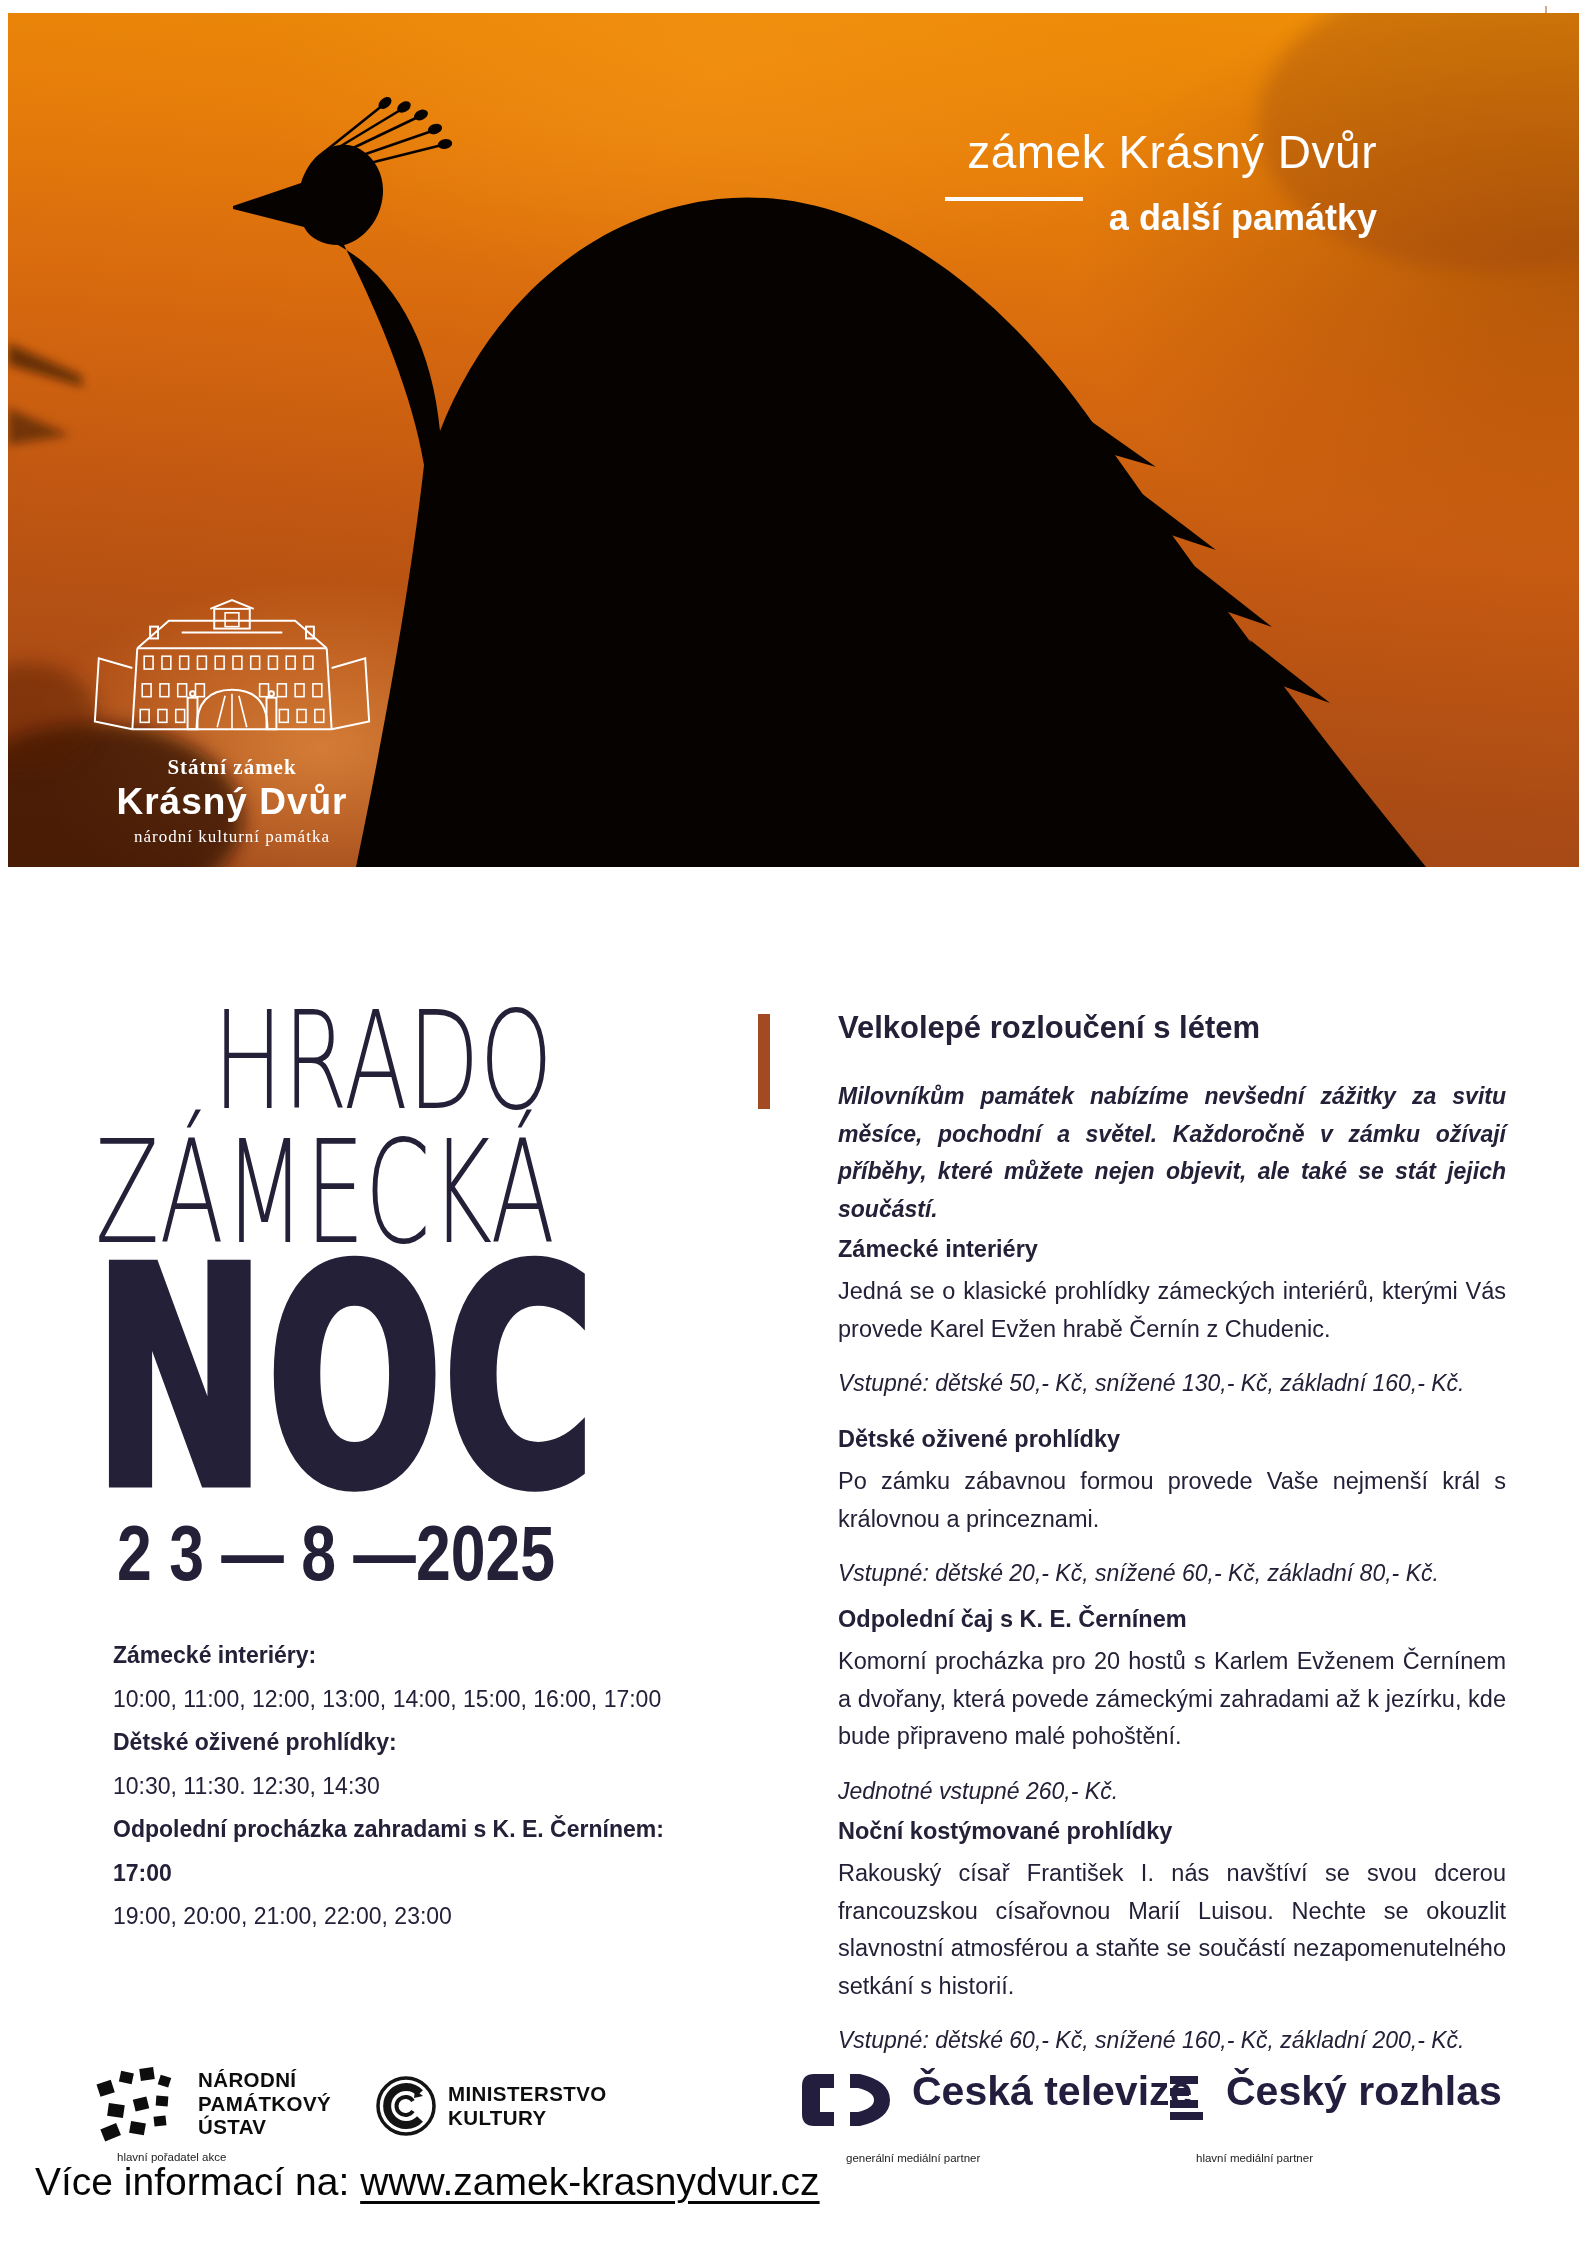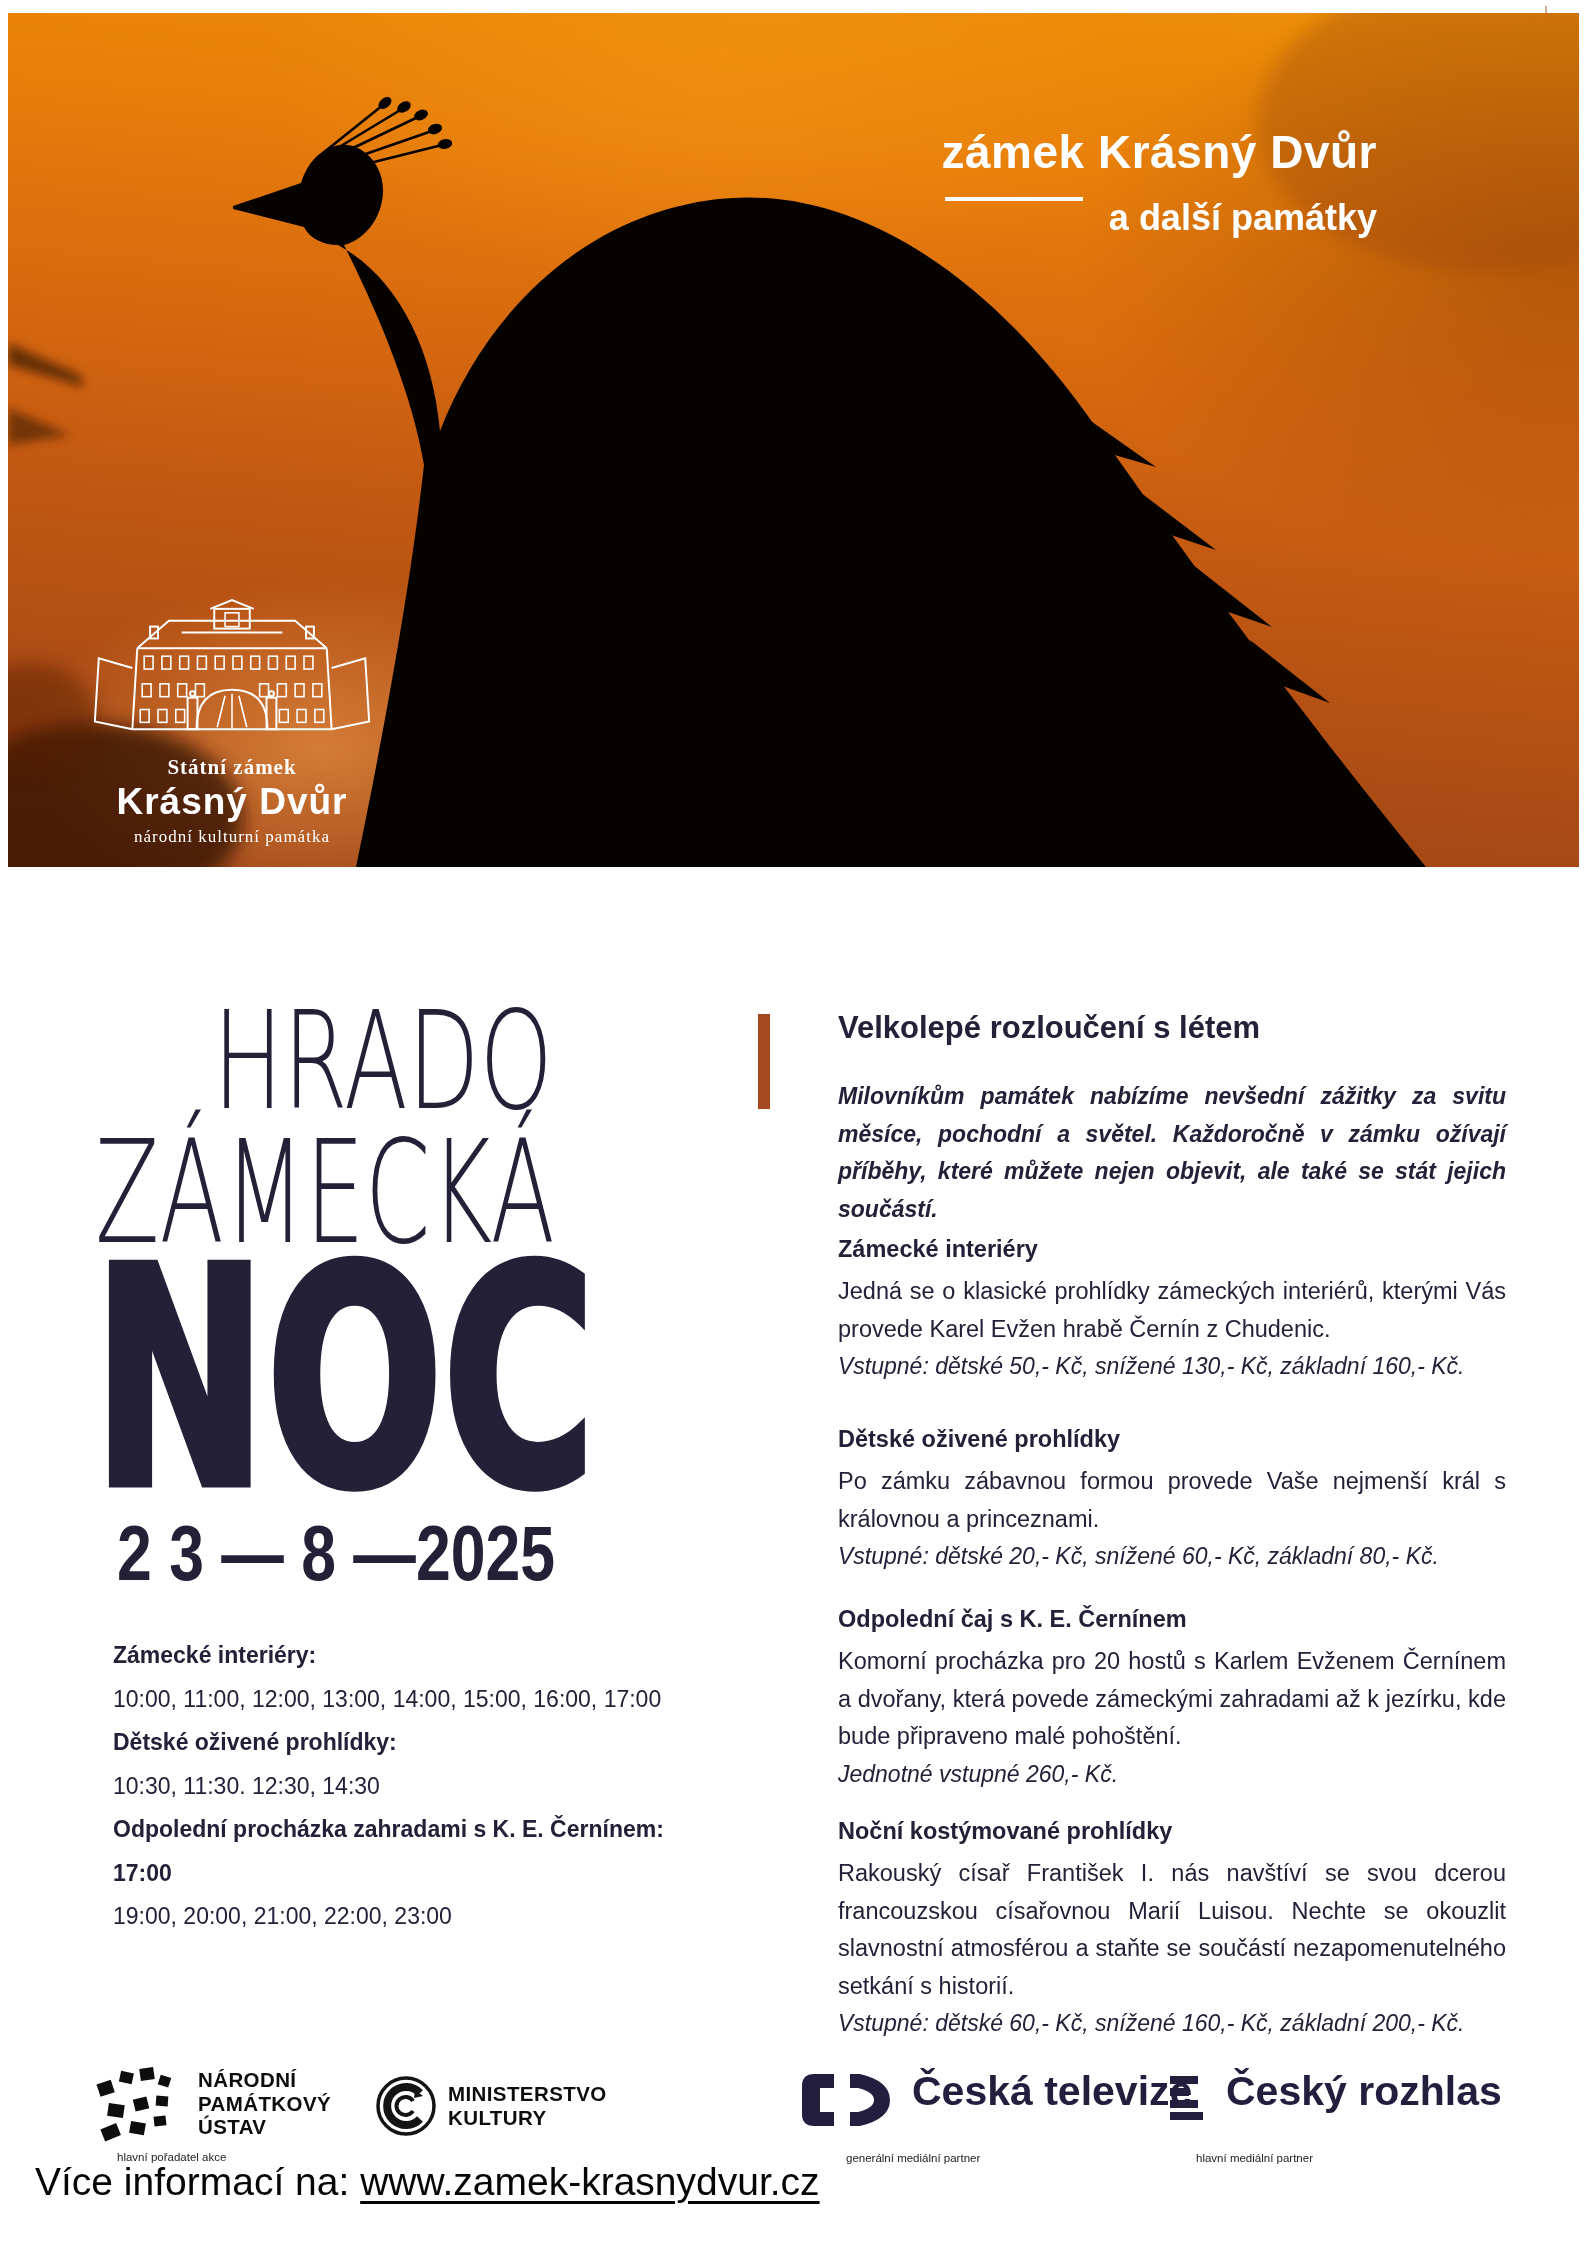--- a/index.html
+++ b/index.html
@@ -9,21 +9,21 @@
 
   
   .photo{position:absolute;left:8px;top:13px;width:1571px;height:854px;overflow:hidden;
     background:
       radial-gradient(420px 240px at 20% 86%, rgba(248,166,82,0.55), rgba(248,166,82,0) 70%),
       radial-gradient(700px 420px at 100% 30%, rgba(105,35,5,0.38), rgba(105,35,5,0) 72%),
       radial-gradient(600px 300px at 45% 8%, rgba(252,160,30,0.35), rgba(252,160,30,0) 75%),
       linear-gradient(185deg,#ef9007 0%,#e67d0a 22%,#d86a0e 40%,#c05712 62%,#aa4b15 82%,#9c4417 100%);}
   .peacock{position:absolute;left:0;top:0;width:1571px;height:854px;}
 
-  .site-title{position:absolute;right:202px;top:112px;color:#fff;font-weight:bold;font-size:46px;
+  .site-title{position:absolute;right:202px;top:112px;color:#fff;font-weight:normal;font-size:46px;
               letter-spacing:.5px;white-space:nowrap;}
   .site-sub-row{position:absolute;right:202px;top:184px;display:flex;align-items:flex-start;gap:26px;}
   .site-sub-line{width:138px;height:4px;background:#fff;}
   .site-subtitle{color:#fff;font-weight:bold;font-size:36px;white-space:nowrap;}
 
   .castle-block{position:absolute;left:74px;top:586px;width:300px;text-align:center;color:#fff;}
   .castle-block svg{display:block;margin:0 auto;}
   .castle-l1{font-family:"Liberation Serif","DejaVu Serif",serif;font-weight:bold;font-size:21px;
              letter-spacing:1px;margin-top:8px;}
   .castle-l2{font-family:Liberation Sans, sans-serif;font-weight:bold;font-size:37px;
@@ -47,21 +47,21 @@
 
   
   .accent-bar{position:absolute;left:758px;top:1014px;width:12px;height:95px;background:#a34a22;}
   .intro-h{position:absolute;left:838px;top:1010px;font-size:31px;font-weight:bold;color:#232038;}
   .intro-p{position:absolute;left:838px;top:1078px;width:668px;font-size:23px;line-height:37.5px;
            font-style:italic;font-weight:bold;text-align:justify;color:#232038;}
   .sec{position:absolute;left:838px;width:668px;color:#232038;}
   .sec-1{top:1236px;} .sec-2{top:1426px;} .sec-3{top:1606px;} .sec-4{top:1818px;}
   .sec h3{margin:0 0 10px 0;font-size:23.5px;font-weight:bold;}
   .sec .body{margin:0;font-size:23.5px;line-height:37.5px;text-align:justify;}
-  .sec .price{margin:0 0 0 0;font-size:23px;line-height:37.5px;font-style:italic;}
+  .sec .price{margin:17px 0 0 0;font-size:23px;line-height:37.5px;font-style:italic;}
 
   
   .npu-mark{position:absolute;left:96px;top:2066px;}
   .npu-name{position:absolute;left:198px;top:2068px;font-size:20.5px;font-weight:bold;line-height:23.5px;
             color:#0d0d0d;letter-spacing:.4px;}
   .mk-logo{position:absolute;left:374px;top:2074px;}
   .mk-name{position:absolute;left:448px;top:2082px;font-size:20.5px;font-weight:bold;line-height:23.5px;
            color:#0d0d0d;letter-spacing:.4px;}
   .ct-logo{position:absolute;left:800px;top:2072px;}
   .ct-name{position:absolute;left:912px;top:2068px;font-size:41px;font-weight:bold;color:#241e3e;}

